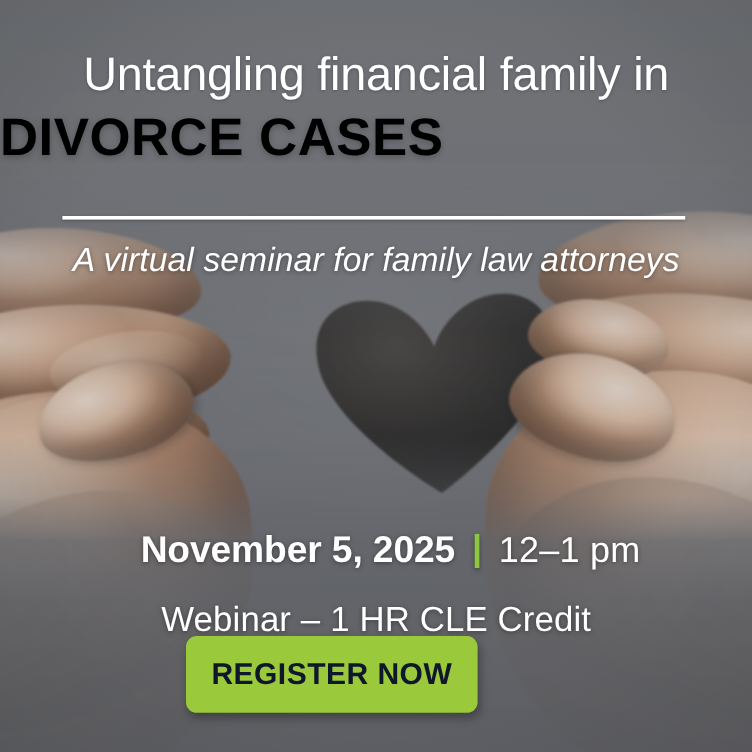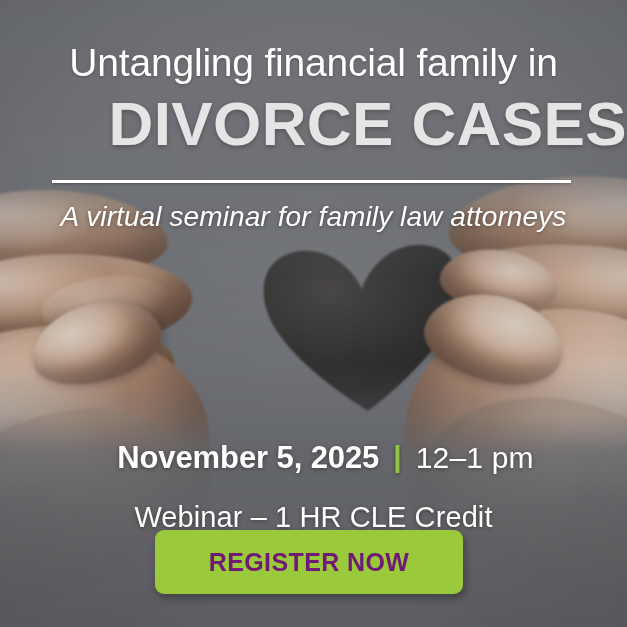--- a/index.html
+++ b/index.html
@@ -275,23 +275,23 @@
     font-size: 39px;
     font-weight: 400;
     letter-spacing: -0.2px;
     line-height: 1.08;
     text-shadow: 0 1px 3px rgba(0,0,0,0.25);
   }
   .headline {
     position: absolute;
     left: 0; right: 0;
     top: 93px;
-    text-align: right;
-    color: #e5e5e5;
-    font-size: 62px;
+    text-align: left;
+    color: #000000;
+    font-size: 44px;
     font-weight: 700;
     letter-spacing: 0.4px;
     line-height: 1.0;
     text-shadow: 0 2px 5px rgba(0,0,0,0.25);
   }
   .rule {
     position: absolute;
     left: 52px;
     top: 180px;
     width: 519px;
@@ -351,26 +351,26 @@
     font-weight: 400;
     letter-spacing: 0.1px;
     white-space: nowrap;
     text-shadow: 0 1px 4px rgba(0,0,0,0.42);
   }
 
   .cta {
     position: absolute;
     left: 155px;
     top: 530px;
-    width: 308px;
+    width: 243px;
     height: 64px;
     border: none;
     border-radius: 9px;
     background: #9bc93c;
-    color: #701a75;
+    color: #0f172a;
     font-family: "Liberation Sans", sans-serif;
     font-size: 25px;
     font-weight: 700;
     letter-spacing: 0.4px;
     cursor: pointer;
     box-shadow: 2px 4px 8px rgba(0,0,0,0.33);
     display: flex;
     align-items: center;
     justify-content: center;
     padding: 0;

